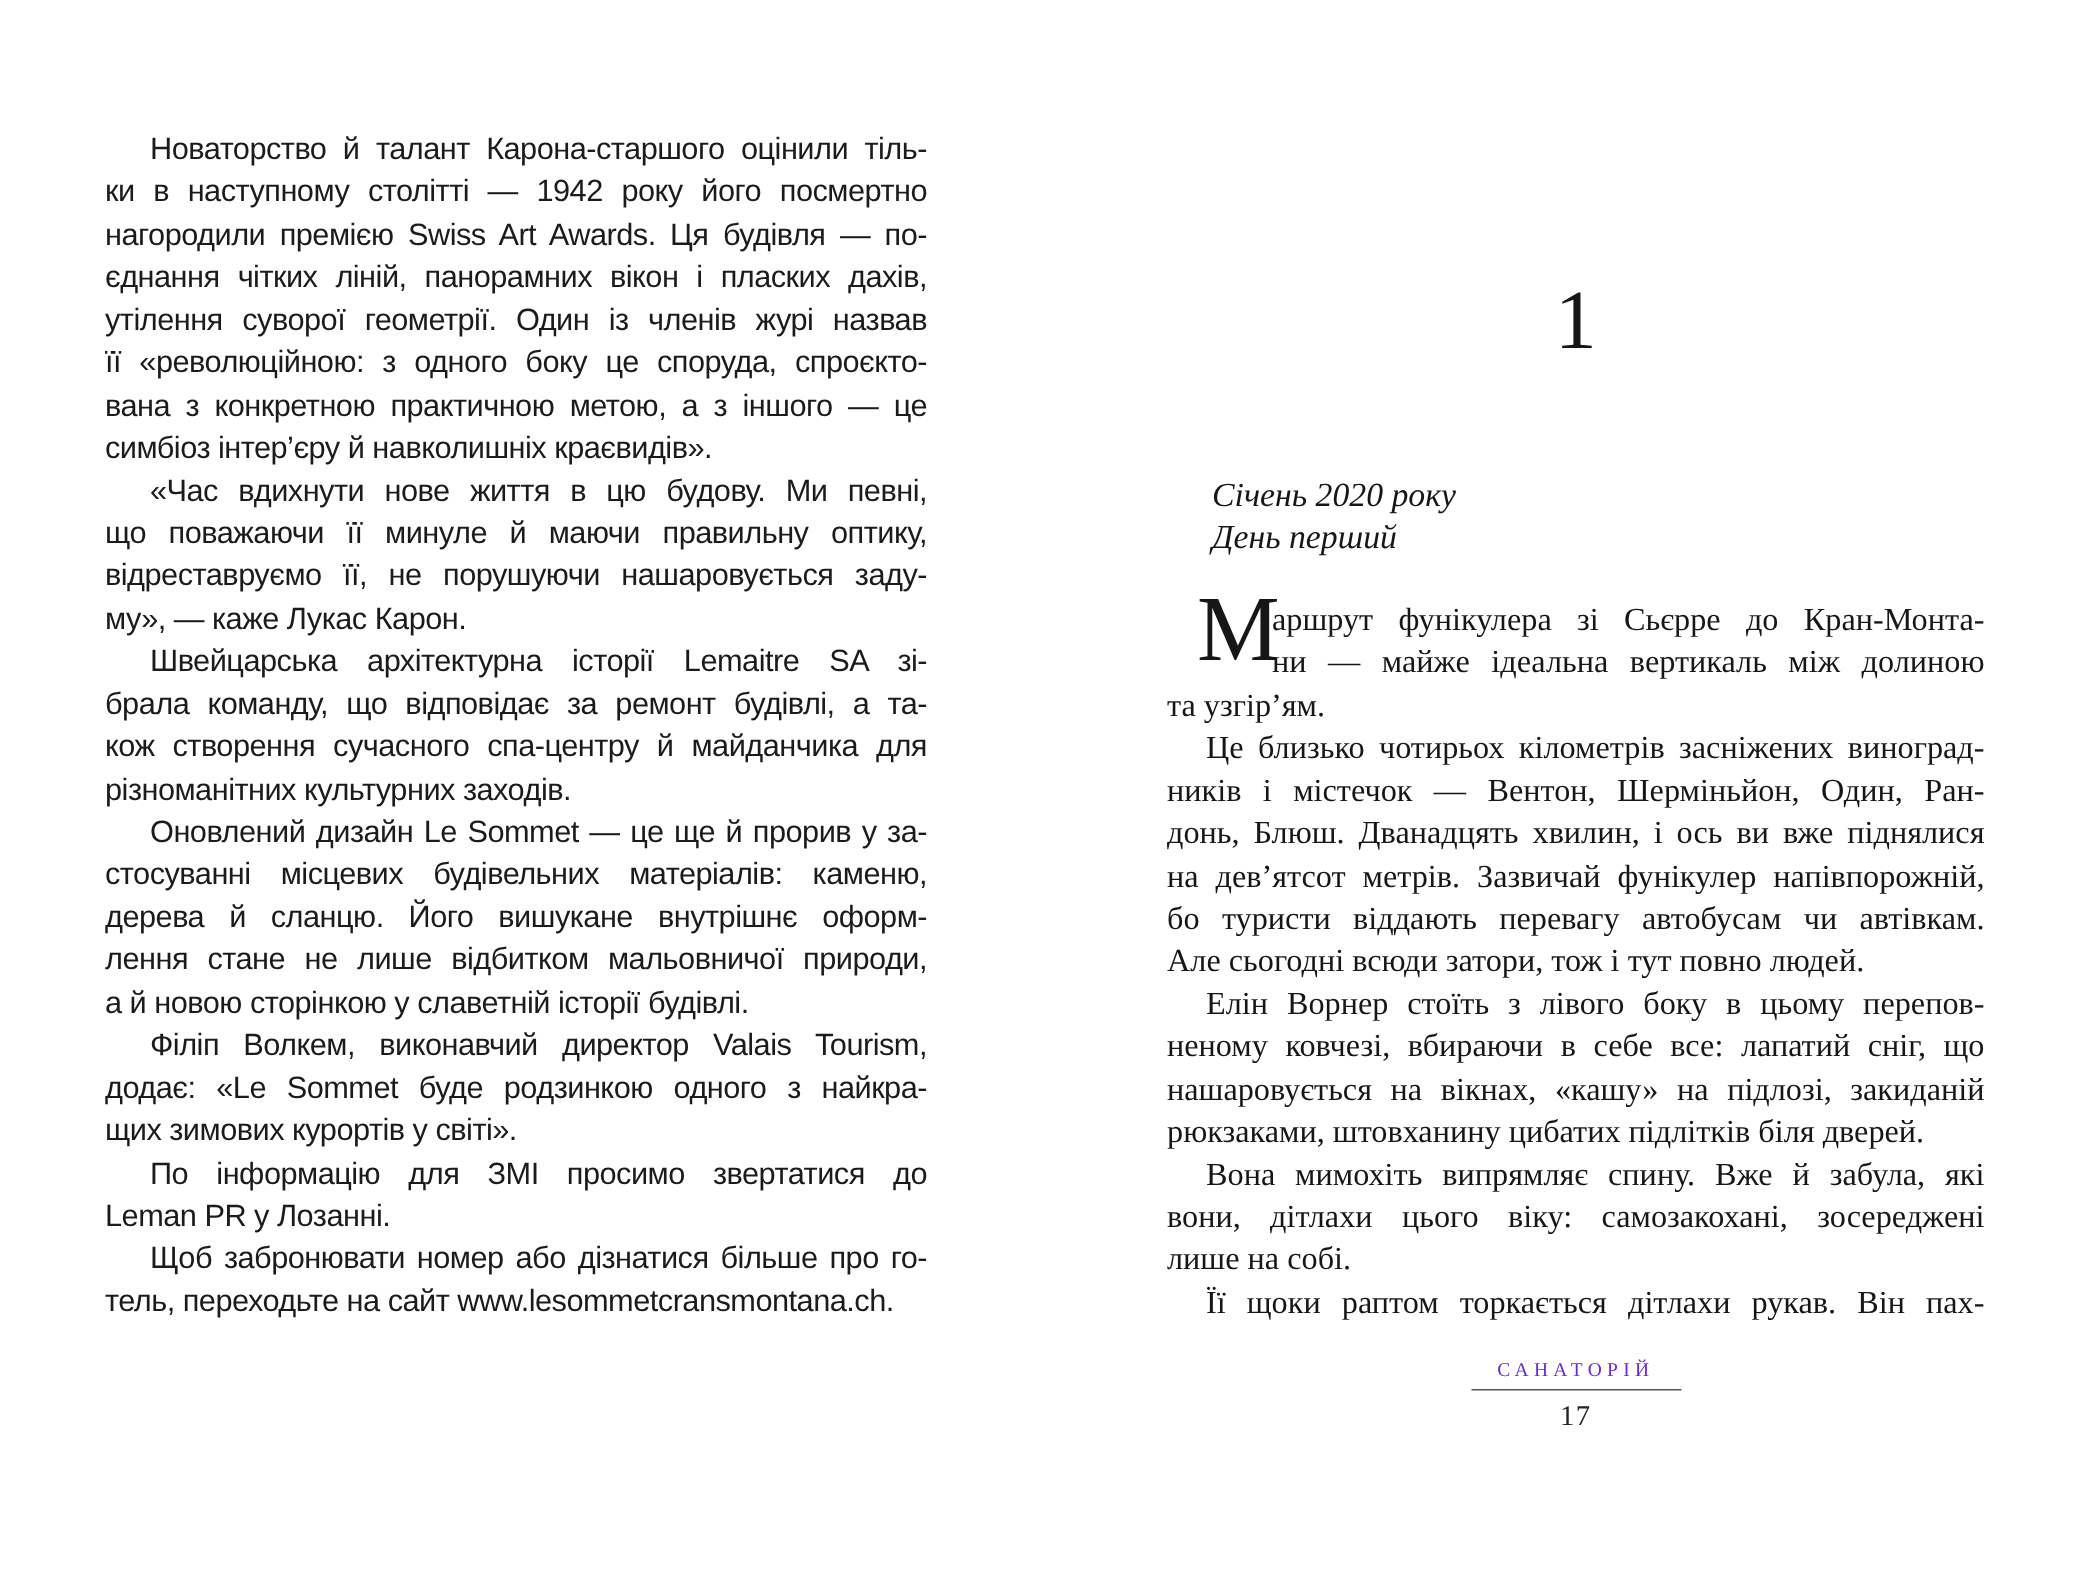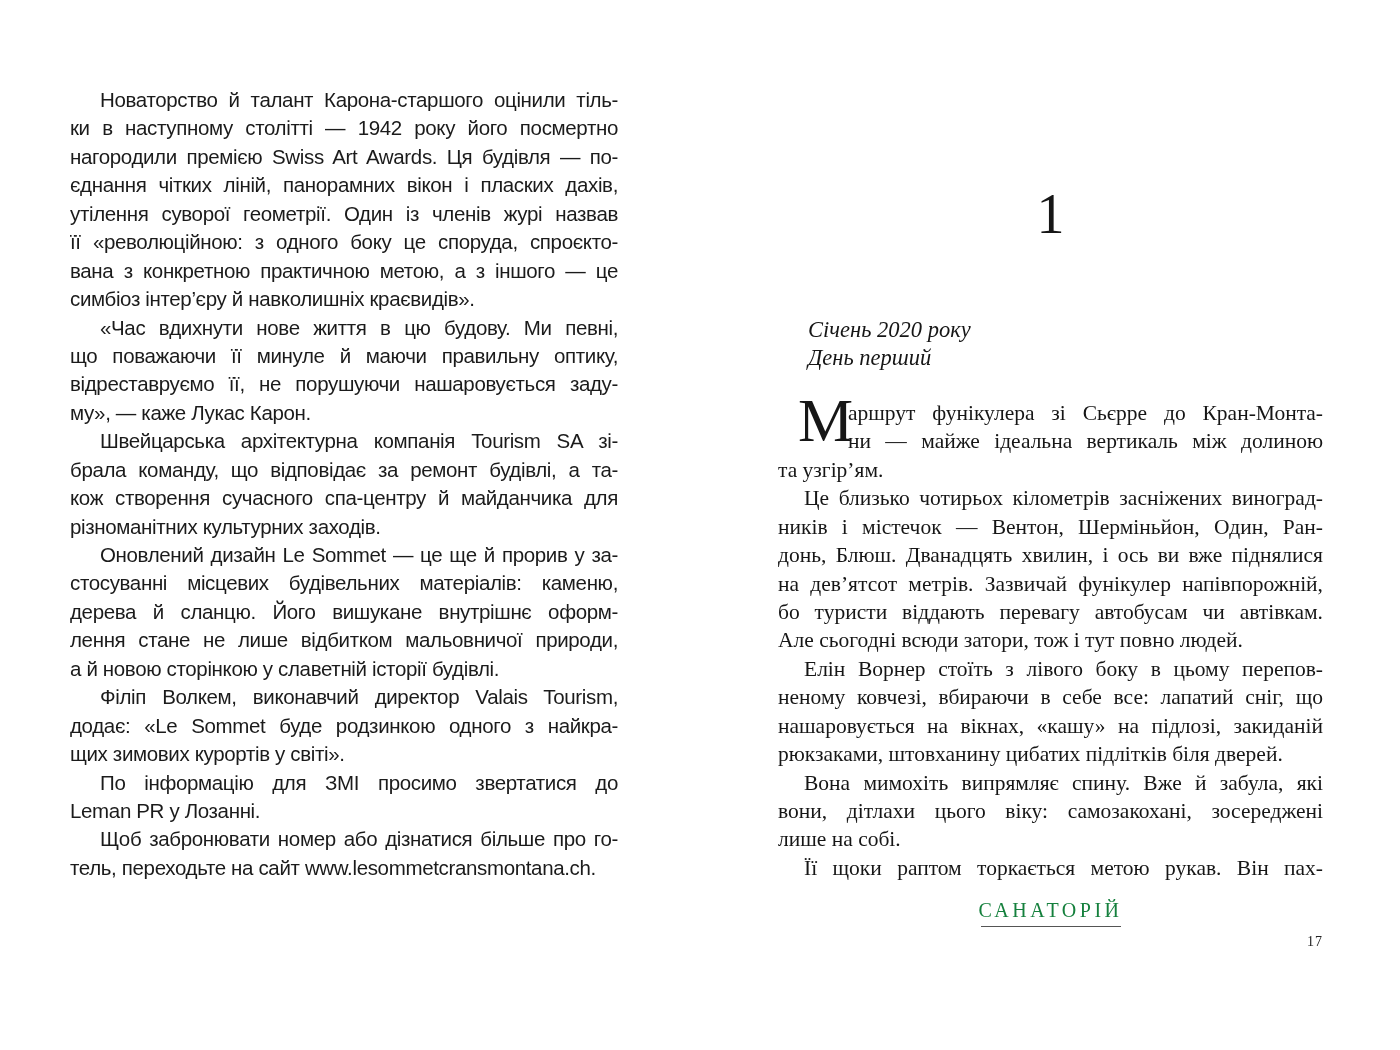--- a/index.html
+++ b/index.html
@@ -41,25 +41,25 @@
   .line.dc-offset { padding-left:70px; }
 
   .drop-cap {
     position:absolute; left:20px; top:-10px;
     font-size:62px; line-height:1; font-style:normal;
   }
 
   
   .page-footer { margin-top:16px; text-align:center; }
   .running-title {
-    display:inline-block; font-size:20px; letter-spacing:3.5px;
-    color:#15803d; font-family:"Liberation Serif", serif;
+    display:inline-block; font-size:13px; letter-spacing:3.5px;
+    color:#6d28d9; font-family:"Liberation Serif", serif;
   }
   .footer-rule { width:140px; height:0; border-top:1px solid #555555; margin:3px auto 7px auto; }
-  .page-number { font-size:14px; letter-spacing:1px; color:#222222;text-align:right; }
+  .page-number { font-size:19px; letter-spacing:1px; color:#222222; }
 </style>
 </head>
 <body>
 
 <div class="page-left">
   <div id="left-paragraphs">
       <div class="paragraph">
         <div class="line just indent">Новаторство й талант Карона-старшого оцінили тіль-</div>
         <div class="line just">ки в наступному столітті — 1942 року його посмертно</div>
         <div class="line just">нагородили премією Swiss Art Awards. Ця будівля — по-</div>
@@ -69,21 +69,21 @@
         <div class="line just">вана з конкретною практичною метою, а з іншого — це</div>
         <div class="line">симбіоз інтер’єру й навколишніх краєвидів».</div>
       </div>
       <div class="paragraph">
         <div class="line just indent">«Час вдихнути нове життя в цю будову. Ми певні,</div>
         <div class="line just">що поважаючи її минуле й маючи правильну оптику,</div>
         <div class="line just">відреставруємо її, не порушуючи нашаровується заду-</div>
         <div class="line">му», — каже Лукас Карон.</div>
       </div>
       <div class="paragraph">
-        <div class="line just indent">Швейцарська архітектурна компанія Tourism SA зі-</div>
+        <div class="line just indent">Швейцарська архітектурна історії Lemaitre SA зі-</div>
         <div class="line just">брала команду, що відповідає за ремонт будівлі, а та-</div>
         <div class="line just">кож створення сучасного спа-центру й майданчика для</div>
         <div class="line">різноманітних культурних заходів.</div>
       </div>
       <div class="paragraph">
         <div class="line just indent">Оновлений дизайн Le Sommet — це ще й прорив у за-</div>
         <div class="line just">стосуванні місцевих будівельних матеріалів: каменю,</div>
         <div class="line just">дерева й сланцю. Його вишукане внутрішнє оформ-</div>
         <div class="line just">лення стане не лише відбитком мальовничої природи,</div>
         <div class="line">а й новою сторінкою у славетній історії будівлі.</div>
@@ -130,21 +130,21 @@
         <div class="line just">неному ковчезі, вбираючи в себе все: лапатий сніг, що</div>
         <div class="line just">нашаровується на вікнах, «кашу» на підлозі, закиданій</div>
         <div class="line">рюкзаками, штовханину цибатих підлітків біля дверей.</div>
       </div>
       <div class="paragraph">
         <div class="line just indent">Вона мимохіть випрямляє спину. Вже й забула, які</div>
         <div class="line just">вони, дітлахи цього віку: самозакохані, зосереджені</div>
         <div class="line">лише на собі.</div>
       </div>
       <div class="paragraph">
-        <div class="line just indent">Її щоки раптом торкається метою рукав. Він пах-</div>
+        <div class="line just indent">Її щоки раптом торкається дітлахи рукав. Він пах-</div>
       </div>
     </div>
   <div class="page-footer">
     <div class="running-title">САНАТОРІЙ</div>
     <div class="footer-rule"></div>
     <div class="page-number">17</div>
   </div>
 </div>
 
 </body></html>

